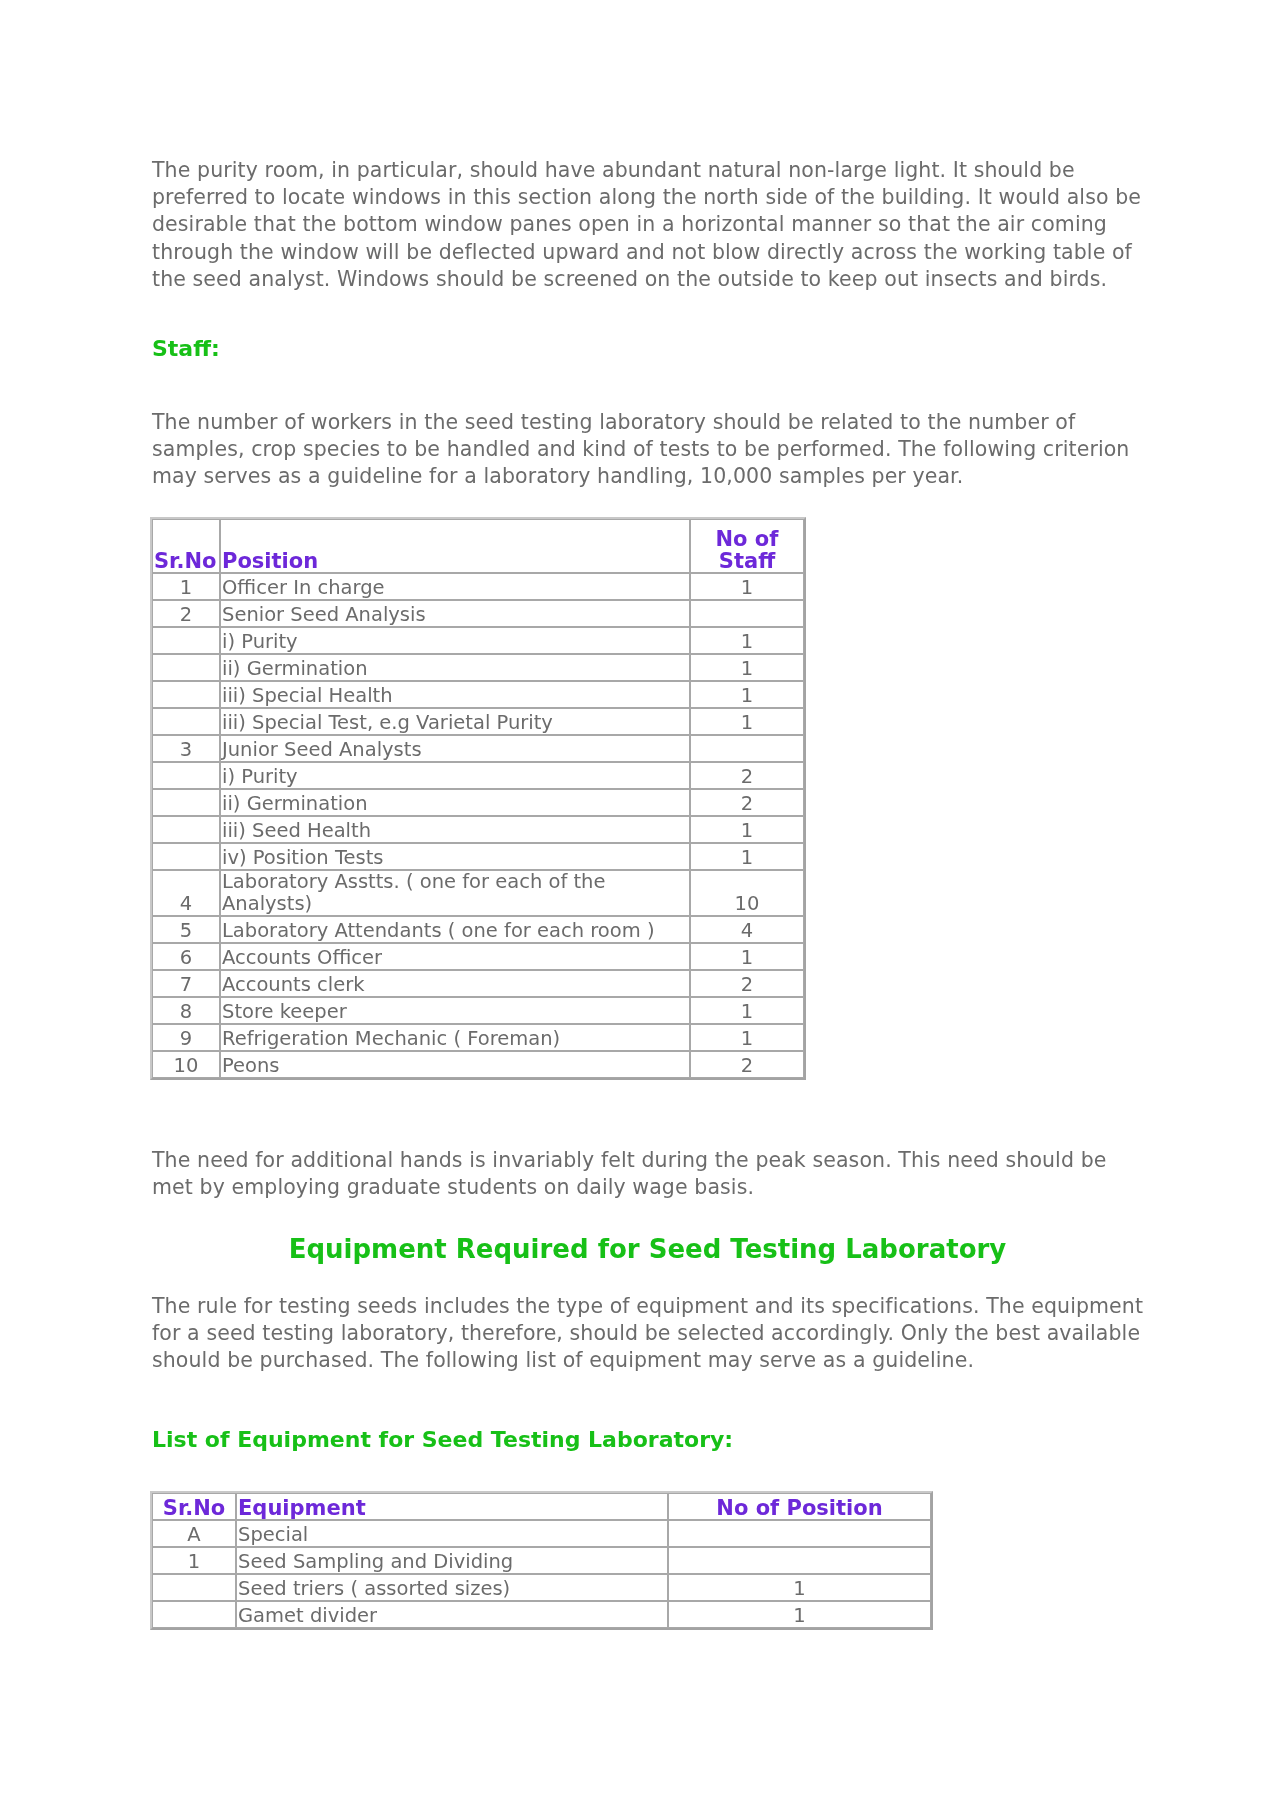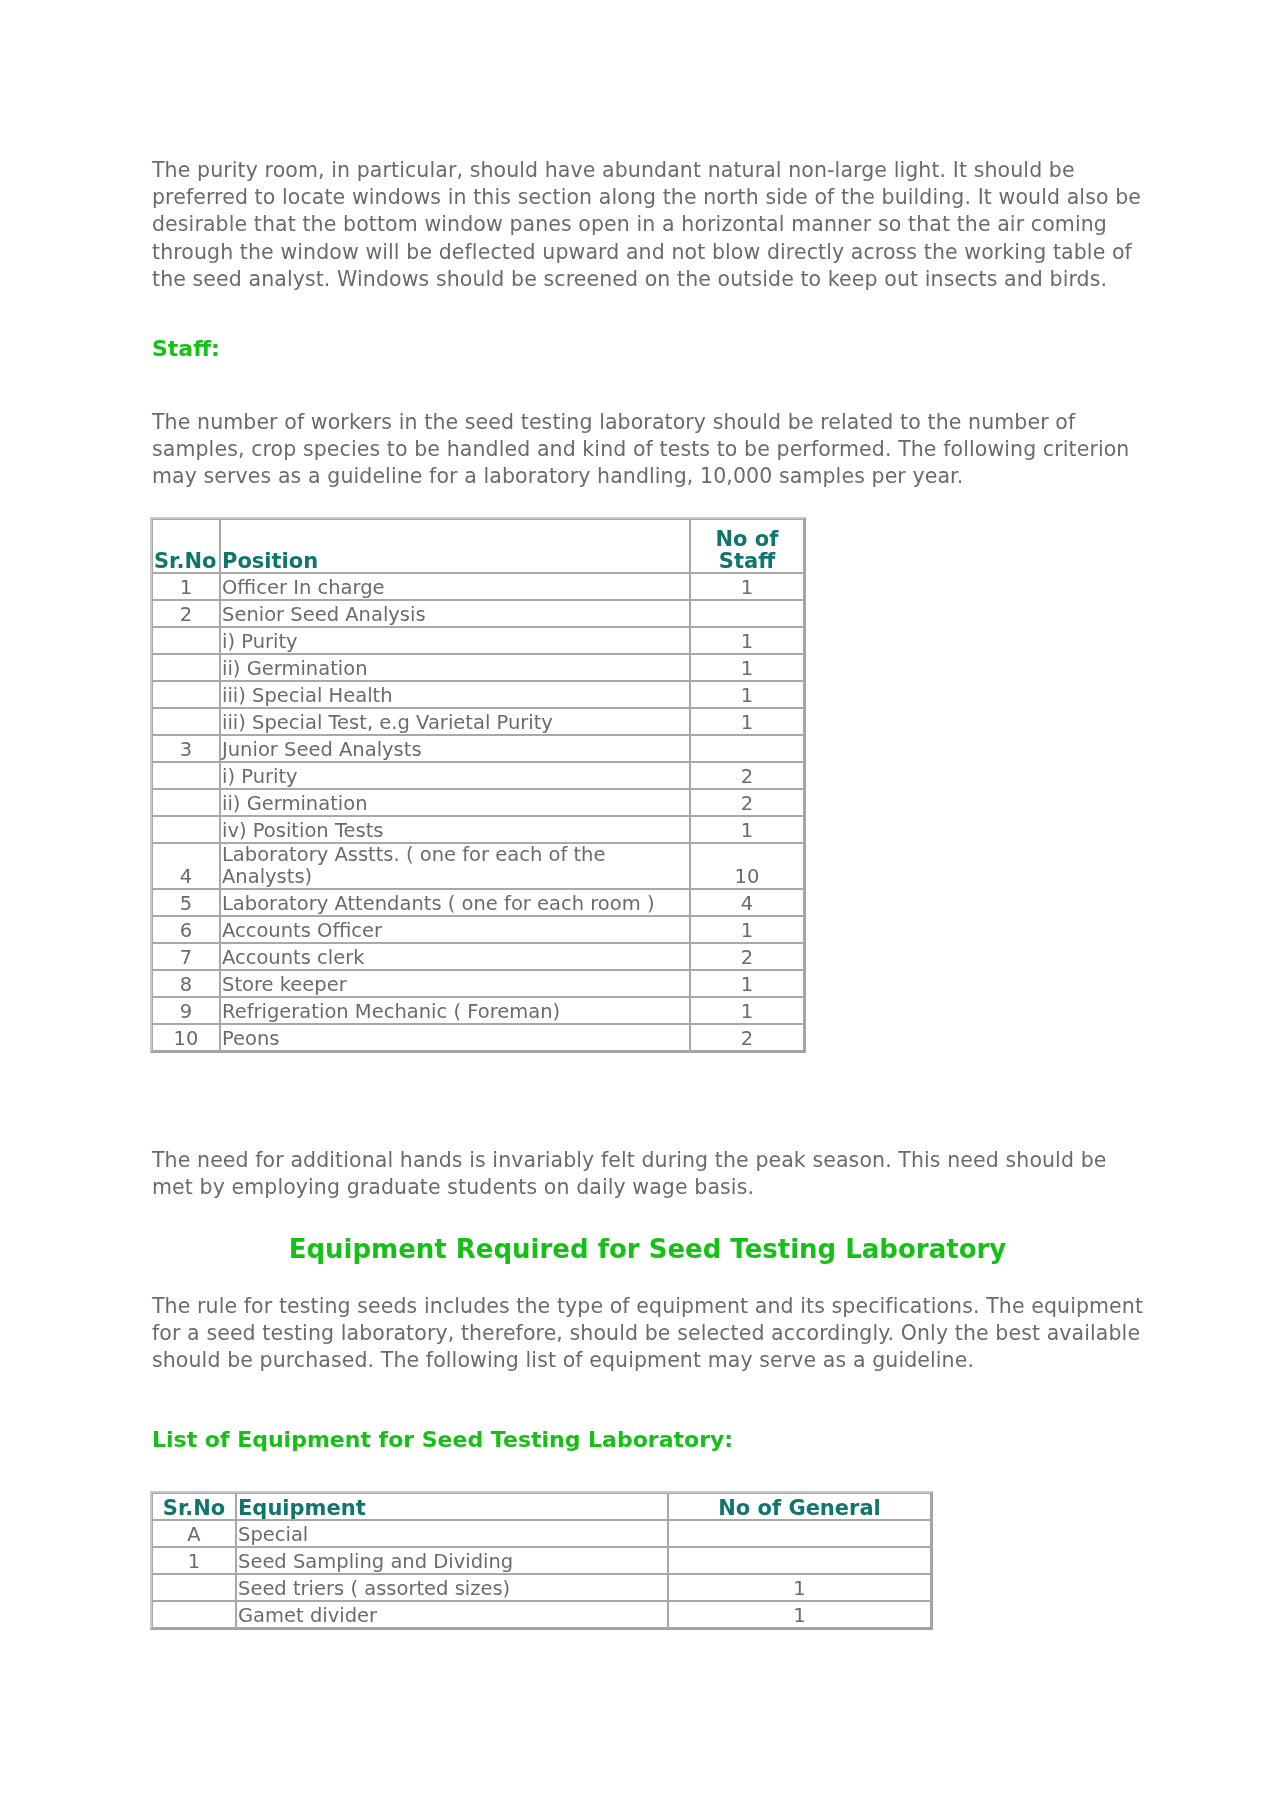--- a/index.html
+++ b/index.html
@@ -7,21 +7,21 @@
          font-family: "DejaVu Sans", sans-serif; color: #6b6b6b; }
   .para { position: absolute; left: 152px; width: 1000px; font-size: 20.5px; line-height: 27.2px;
           letter-spacing: 0.1px; margin: 0; }
   .green { color: #17c017; font-weight: bold; }
   .h-small { position: absolute; left: 152px; font-size: 22px; margin: 0; }
   .h-center { position: absolute; left: 12px; width: 1271px; text-align: center; font-size: 26px; margin: 0; }
   table { position: absolute; border-collapse: separate; border-spacing: 0;
           border: 2px solid #a3a3a3; border-top-color:#c8c8c8; border-left-color:#c8c8c8; font-size: 19.5px; }
   td, th { border: 1.5px solid #a8a8a8; padding: 0 1px; height: 25px; line-height: 22px;
            vertical-align: bottom; color: #6b6b6b; font-weight: normal; }
-  th { color: #0f766e; font-weight: bold; font-size: 21px; }
+  th { color: #6d28d9; font-weight: bold; font-size: 21px; }
   .c { text-align: center; }
   .l { text-align: left; }
   #staff-table { left: 150px; top: 517px; width: 656px; }
   #equip-table { left: 150px; top: 1491px; width: 783px; }
 </style>
 </head>
 <body>
 
 <p class="para" style="top:157px;">The purity room, in particular, should have abundant natural non-large light. It should be preferred to locate windows in this section along the north side of the building. It would also be desirable that the bottom window panes open in a horizontal manner so that the air coming through the window will be deflected upward and not blow directly across the working table of the seed analyst. Windows should be screened on the outside to keep out insects and birds.</p>
 
@@ -83,20 +83,25 @@
         <td class="l">i) Purity</td>
         <td class="c">2</td>
       </tr>
       <tr>
         <td class="c"></td>
         <td class="l">ii) Germination</td>
         <td class="c">2</td>
       </tr>
       <tr>
         <td class="c"></td>
+        <td class="l">iii) Seed Health</td>
+        <td class="c">1</td>
+      </tr>
+      <tr>
+        <td class="c"></td>
         <td class="l">iv) Position Tests</td>
         <td class="c">1</td>
       </tr>
       <tr>
         <td class="c">4</td>
         <td class="l">Laboratory Asstts. ( one for each of the Analysts)</td>
         <td class="c">10</td>
       </tr>
       <tr>
         <td class="c">5</td>
@@ -142,21 +147,21 @@
 <table id="equip-table">
   <colgroup>
       <col style="width:84px">
       <col style="width:432px">
       <col style="width:263px">
     </colgroup>
   <thead>
     <tr>
       <th class="c">Sr.No</th>
       <th class="l">Equipment</th>
-      <th class="c">No of General</th>
+      <th class="c">No of Position</th>
     </tr>
   </thead>
   <tbody id="equip-body">
       <tr>
         <td class="c">A</td>
         <td class="l">Special</td>
         <td class="c"></td>
       </tr>
       <tr>
         <td class="c">1</td>

